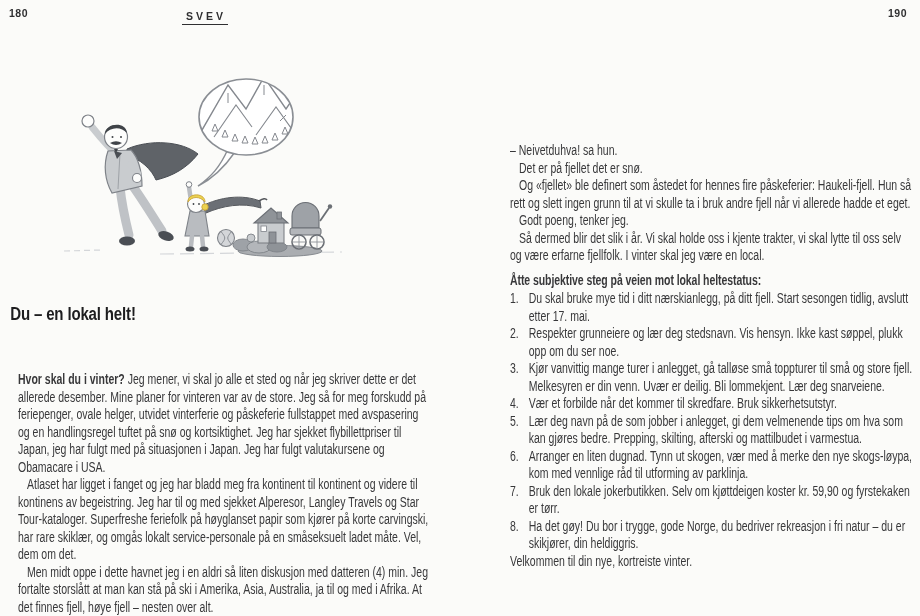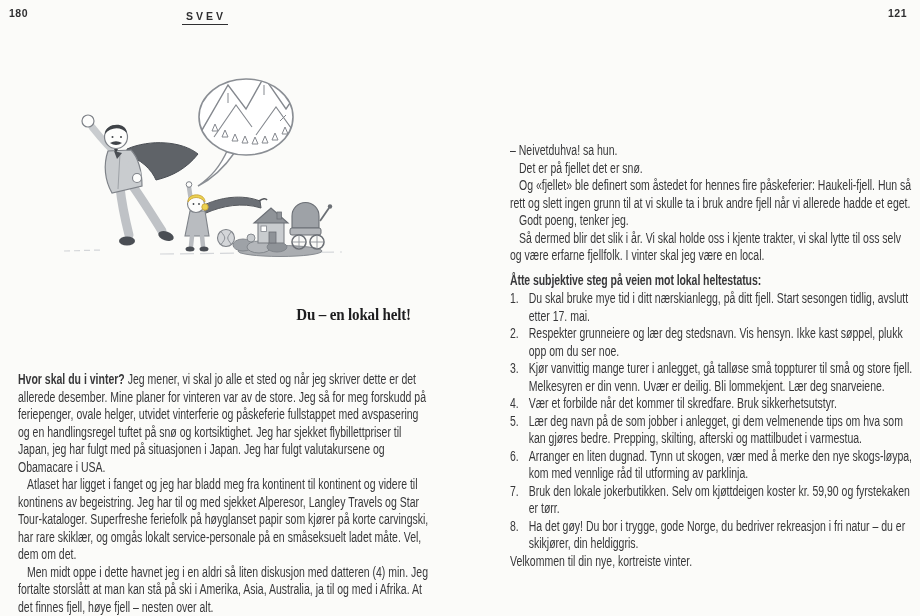--- a/index.html
+++ b/index.html
@@ -14,21 +14,21 @@
   
   .pageno{position:absolute;top:7px;font-size:10.5px;font-weight:bold;letter-spacing:.5px;color:#2f2f31;}
   .pageno-left{left:9px;}
   .pageno-right{right:13px;}
   .running-header{position:absolute;top:6px;left:0;width:410px;text-align:center;}
   .running-header span{
     display:inline-block;font-size:10.5px;font-weight:bold;letter-spacing:3px;
     padding:0 2px 2px 4px;border-bottom:1.5px solid #2f2f31;color:#2f2f31;
   }
   
-  .article-title{position:absolute;top:304px;left:0;width:420px;text-align:right;font-family:Liberation Serif, serif;}
+  .article-title{position:absolute;top:304px;left:0;width:420px;text-align:left;}
   .article-title span{
     display:inline-block;font-size:17.5px;font-weight:bold;letter-spacing:-.2px;
     transform:scaleX(.86);transform-origin:center top;color:#1d1d1f;white-space:nowrap;
   }
   
   .body-col{font-size:14px;line-height:17.5px;transform:scaleX(.75);transform-origin:0 0;}
   .left-body{position:absolute;left:18px;top:371px;width:553px;}
   .right-body{position:absolute;left:510px;top:142px;width:539px;}
   p.bodypar{margin:0;}
   p.indent{text-indent:12px;}
@@ -45,21 +45,21 @@
 </style>
 </head>
 <body>
 
 <div class="spread">
 
   <div class="pageno pageno-left">180</div>
   <div class="running-header">
     <span>SVEV</span>
   </div>
-  <div class="pageno pageno-right">121</div>
+  <div class="pageno pageno-right">190</div>
 
   <svg class="illustration" viewBox="0 0 360 240" aria-hidden="true">
     <defs>
       <clipPath id="bubbleClip">
           <ellipse cx="216" cy="62" rx="47" ry="38"></ellipse>
         </clipPath>
     </defs>
 
     <g stroke="#d4d6d9" stroke-width="1.2" fill="none">
       <path d="M130,199 L312,197" stroke-dasharray="14 6"></path>

